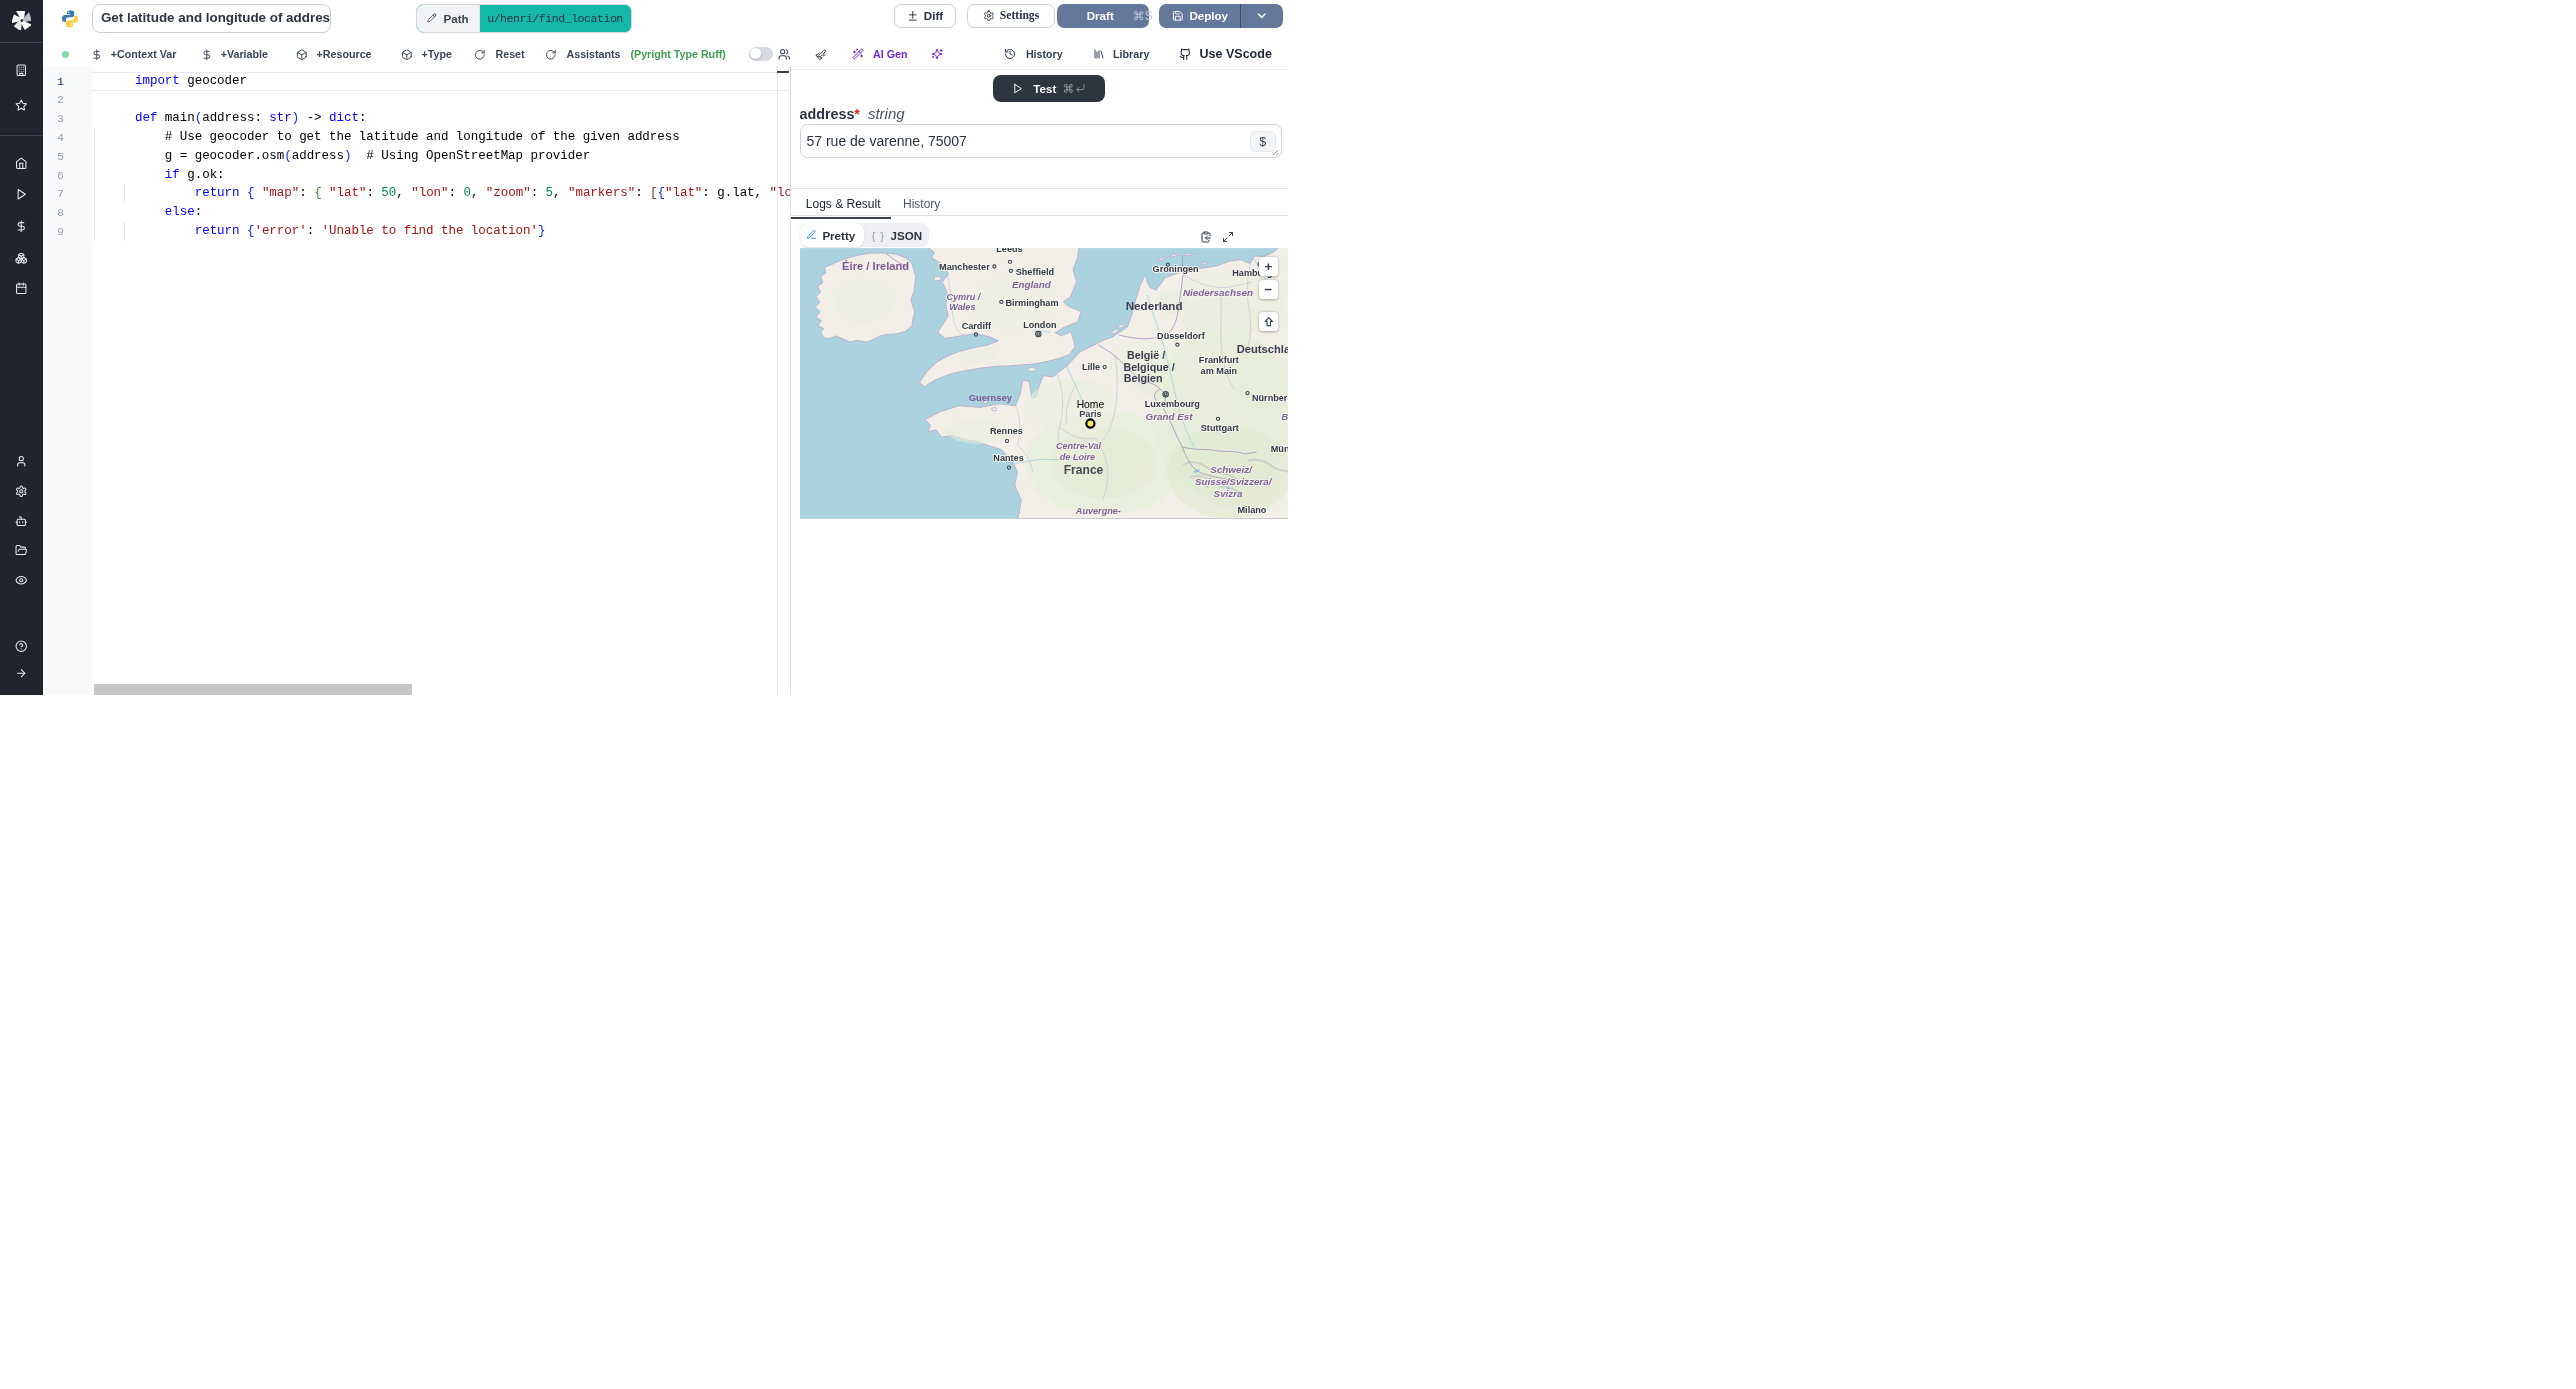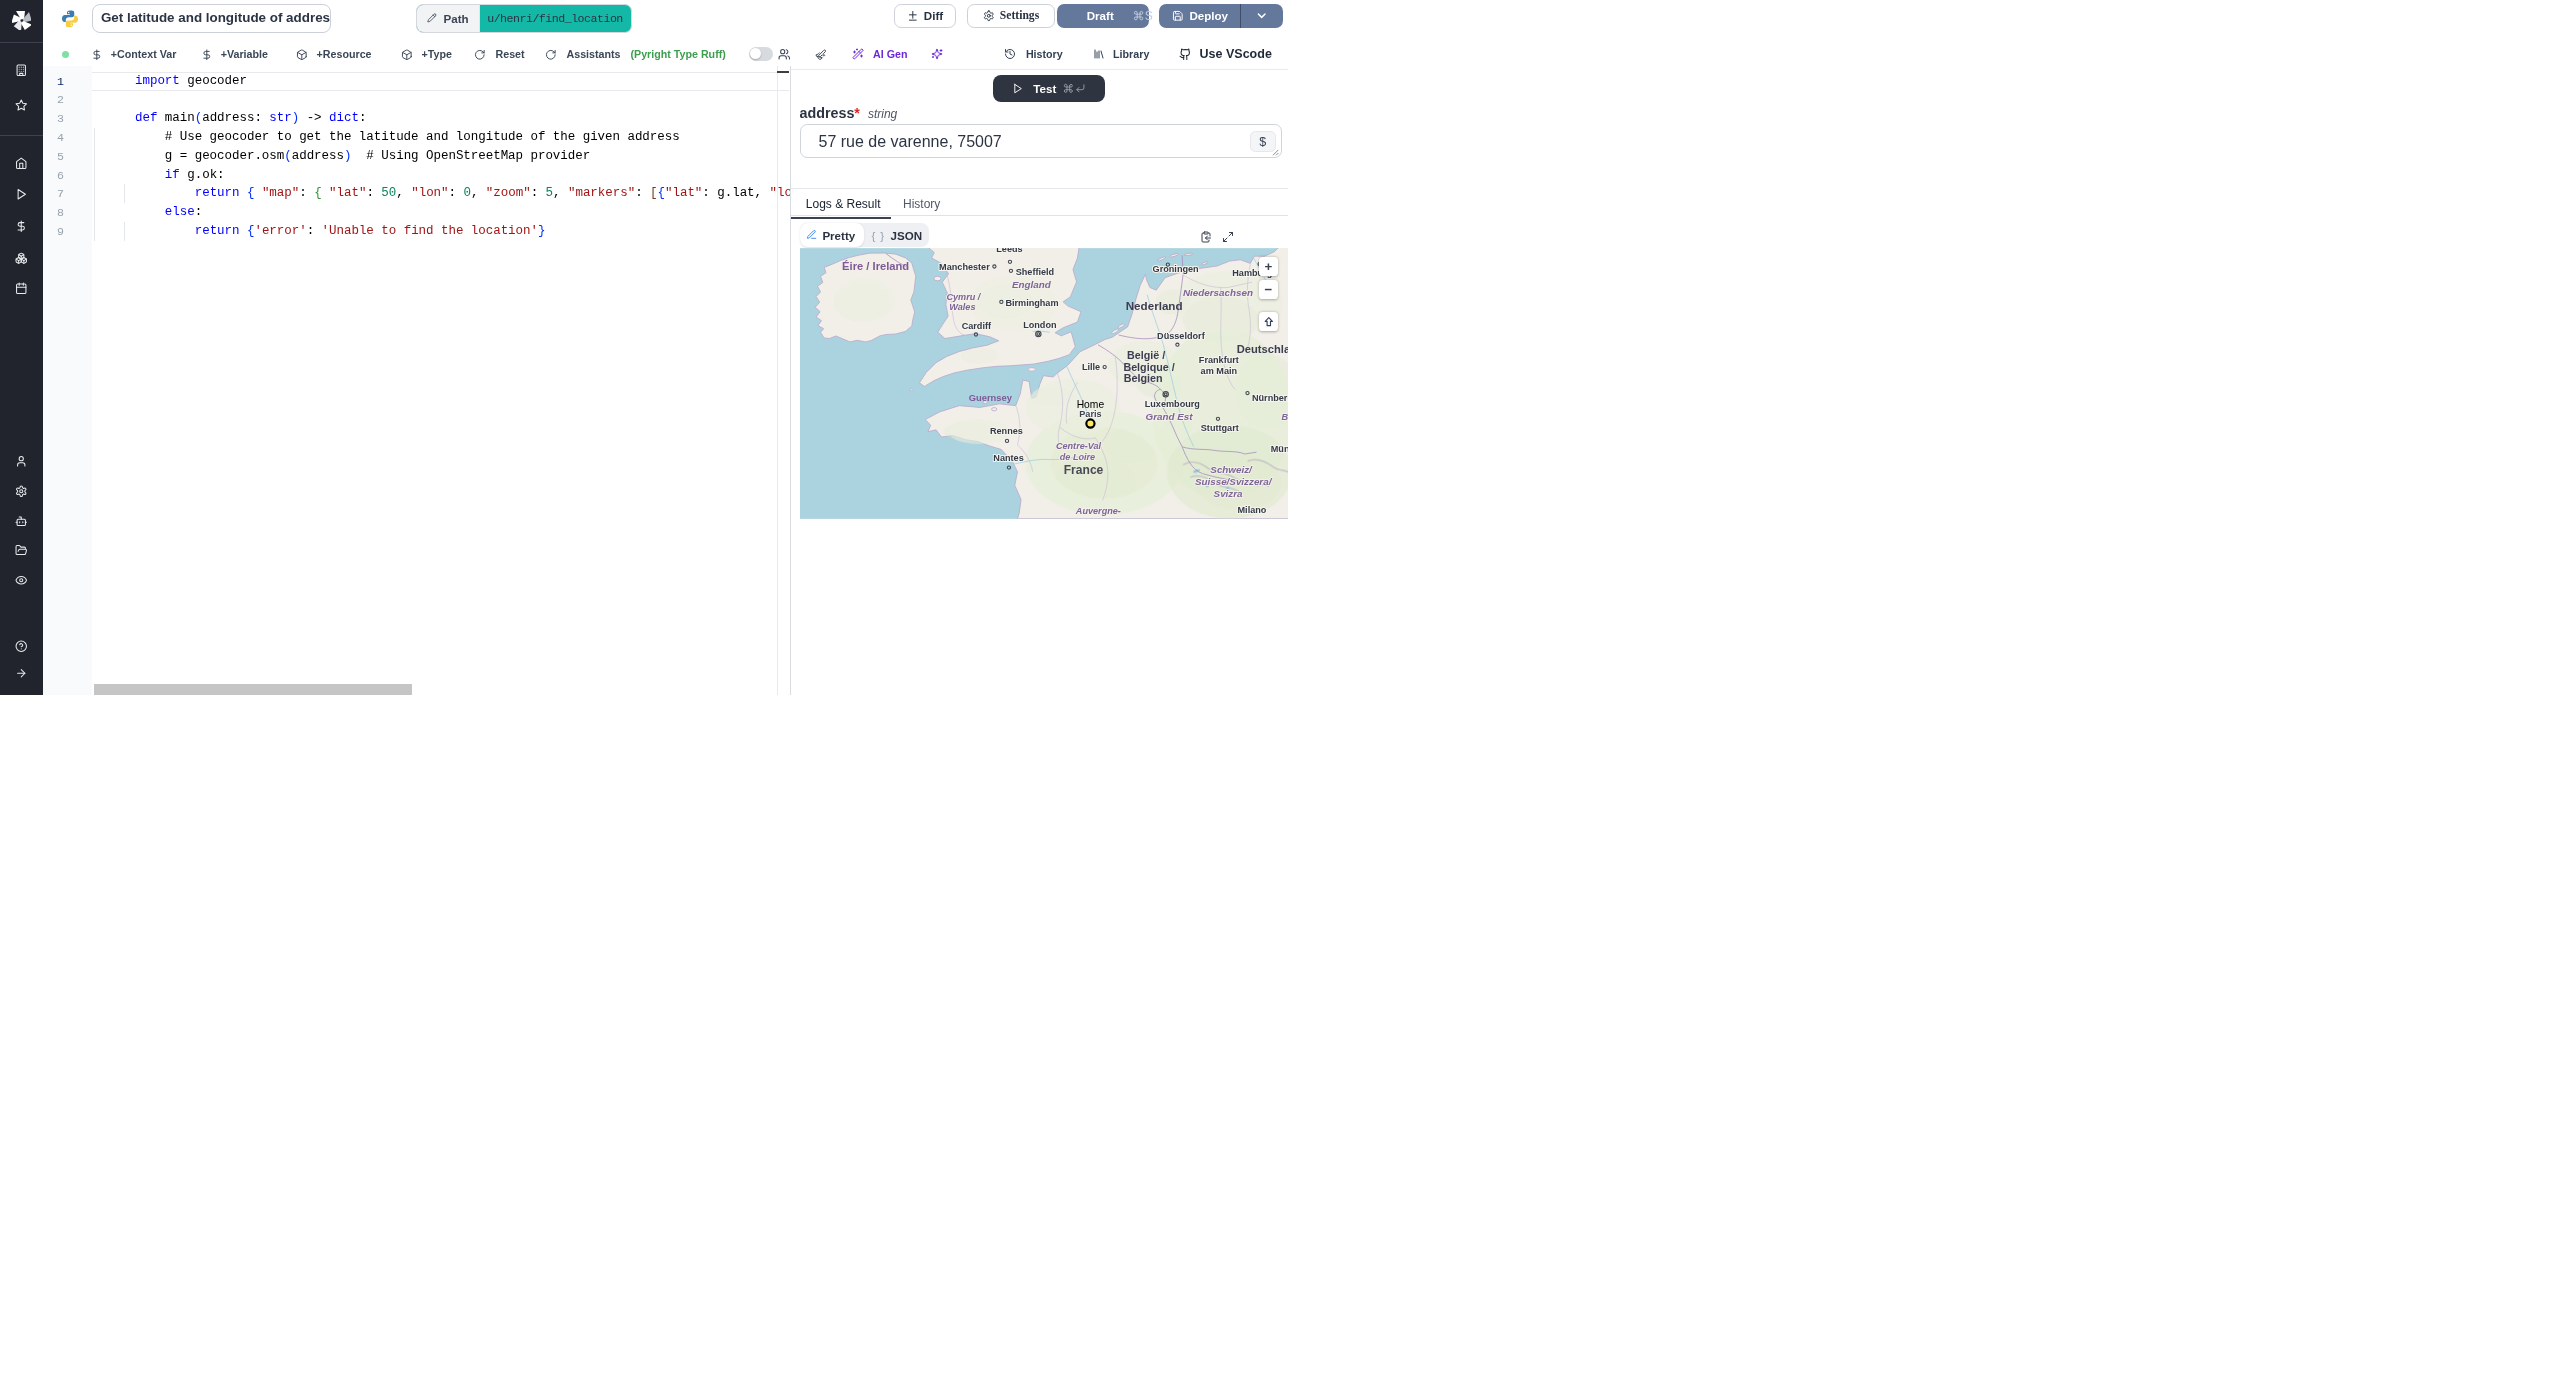--- a/index.html
+++ b/index.html
@@ -45,23 +45,23 @@
 #vsb { position:absolute; right:0; top:0; width:12.5px; height:100%; border-left:0.9px solid #e8eaee; background:transparent; }
 #vsbthumb { position:absolute; right:0.4px; top:4.5px; width:11.6px; height:2.7px; background:#3e3e40; }
 #hsbthumb { position:absolute; left:51px; bottom:0; width:318px; height:11px; background:#c5c5c5; }
 
 
 #rpanel { position:absolute; left:790px; top:66px; width:450px; height:629px; background:#fff; border-left:0.9px solid #d9dce1; }
 #testbtn { position:absolute; left:202px; top:9px; width:112px; height:27px; background:#2e3440; border-radius:8px; color:#fff; display:flex; align-items:center; justify-content:center; gap:6.3px; font-size:11.6px; font-weight:700; }
 #addrlbl { position:absolute; left:8.5px; top:39px; }
 #addrlbl .n { font-size:14.3px; font-weight:700; color:#2c3443; }
 #addrlbl .star { color:#dc2626; font-size:14.3px; font-weight:700; }
-#addrlbl .ty { font-style:italic; font-size:12px; color:#4b5563; margin-left:8px; }
+#addrlbl .ty { font-style:italic; font-size:15px; color:#4b5563; margin-left:8px; }
 #addrinput { position:absolute; left:8.5px; top:58px; width:482px; height:34px; border:0.9px solid #cfd4da; border-radius:7.2px; background:#fff; }
-#addrinput .v { position:absolute; left:18px; top:7.6px; font-size:16px; color:#2c3443; }
+#addrinput .v { position:absolute; left:6px; top:7.6px; font-size:14px; color:#2c3443; }
 #dollarbadge { position:absolute; right:4.9px; top:6.3px; width:26px; height:20.6px; background:#f4f5f7; border:0.9px solid #e6e8eb; border-radius:5.4px; display:flex; align-items:center; justify-content:center; font-size:12.5px; color:#374151; }
 #sep1 { position:absolute; left:0.4px; top:122px; width:498px; height:0.9px; background:#e5e7eb; }
 .tab { position:absolute; top:125px; height:26px; display:flex; align-items:center; font-size:12px; }
 #tab1 { left:14.8px; color:#16202e; font-weight:400; }
 #tab2 { left:112px; color:#51596a; }
 #tabline { position:absolute; left:0.4px; top:151px; width:100px; height:2.2px; background:#3a4250; }
 #prettyjson { position:absolute; left:8.5px; top:157px; height:24px; background:#eef0f3; border-radius:8px; display:flex; align-items:center; }
 #prettyjson .seg { display:flex; align-items:center; gap:5.4px; padding:0 9px 0 6.3px; height:24px; font-size:11.6px; font-weight:700; color:#2b3342; }
 #prettyjson .on { background:#fff; border-radius:8px; box-shadow:0 0.9px 1.8px rgba(0,0,0,.12); }
 #prettyjson .braces { color:#9aa2ad; font-weight:400; font-size:11.6px; letter-spacing:0.9px; }

